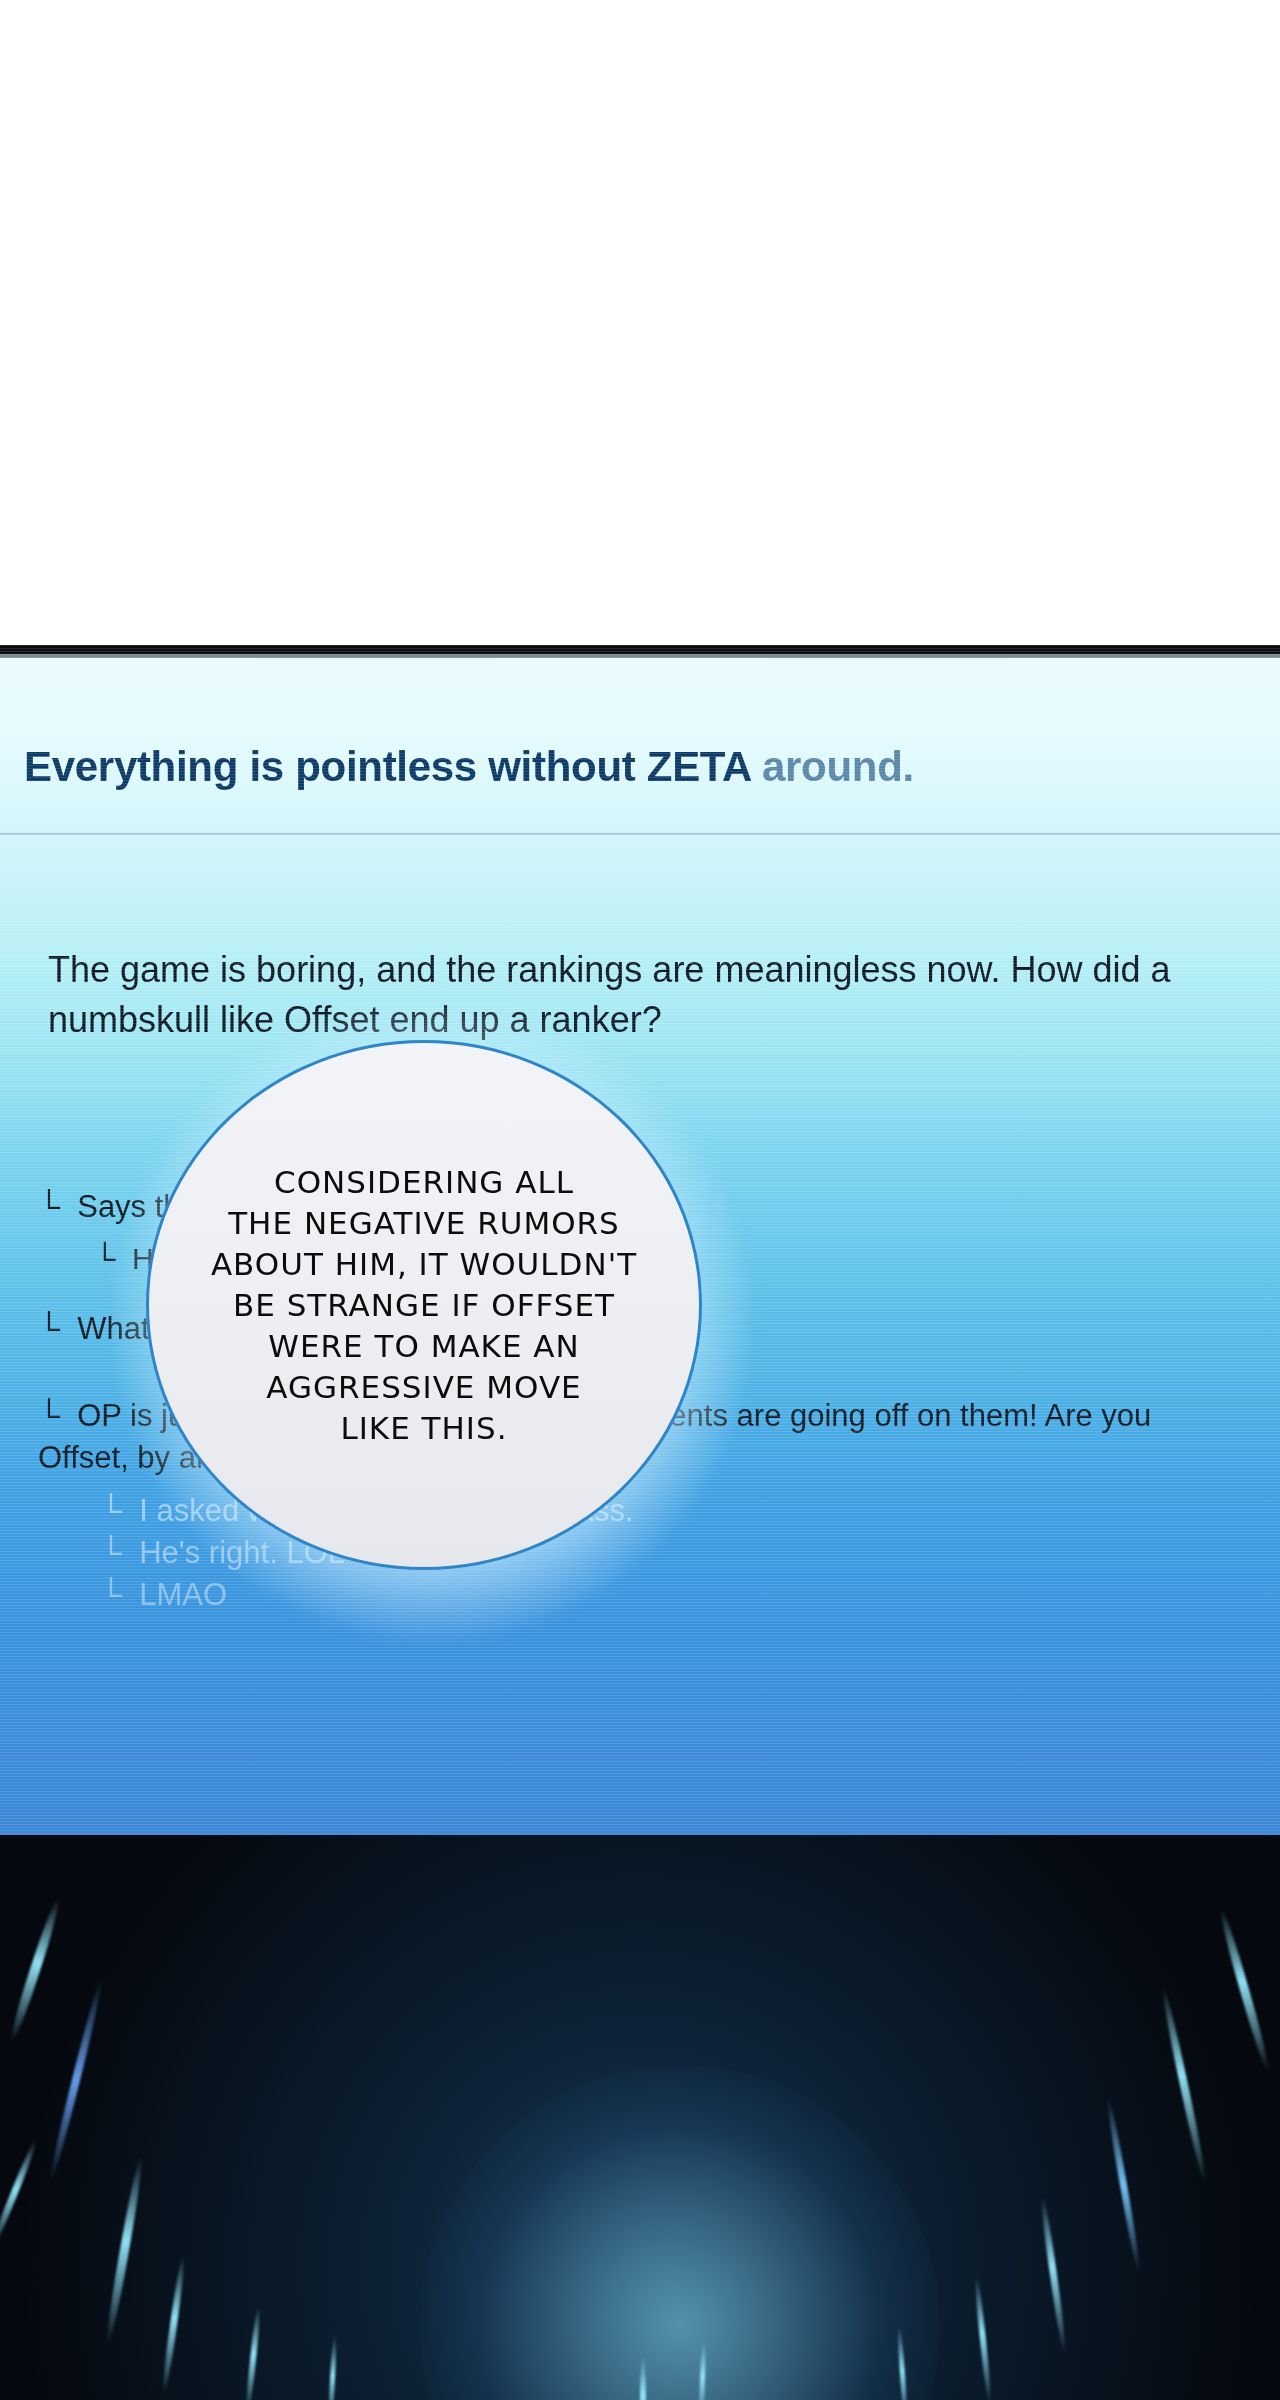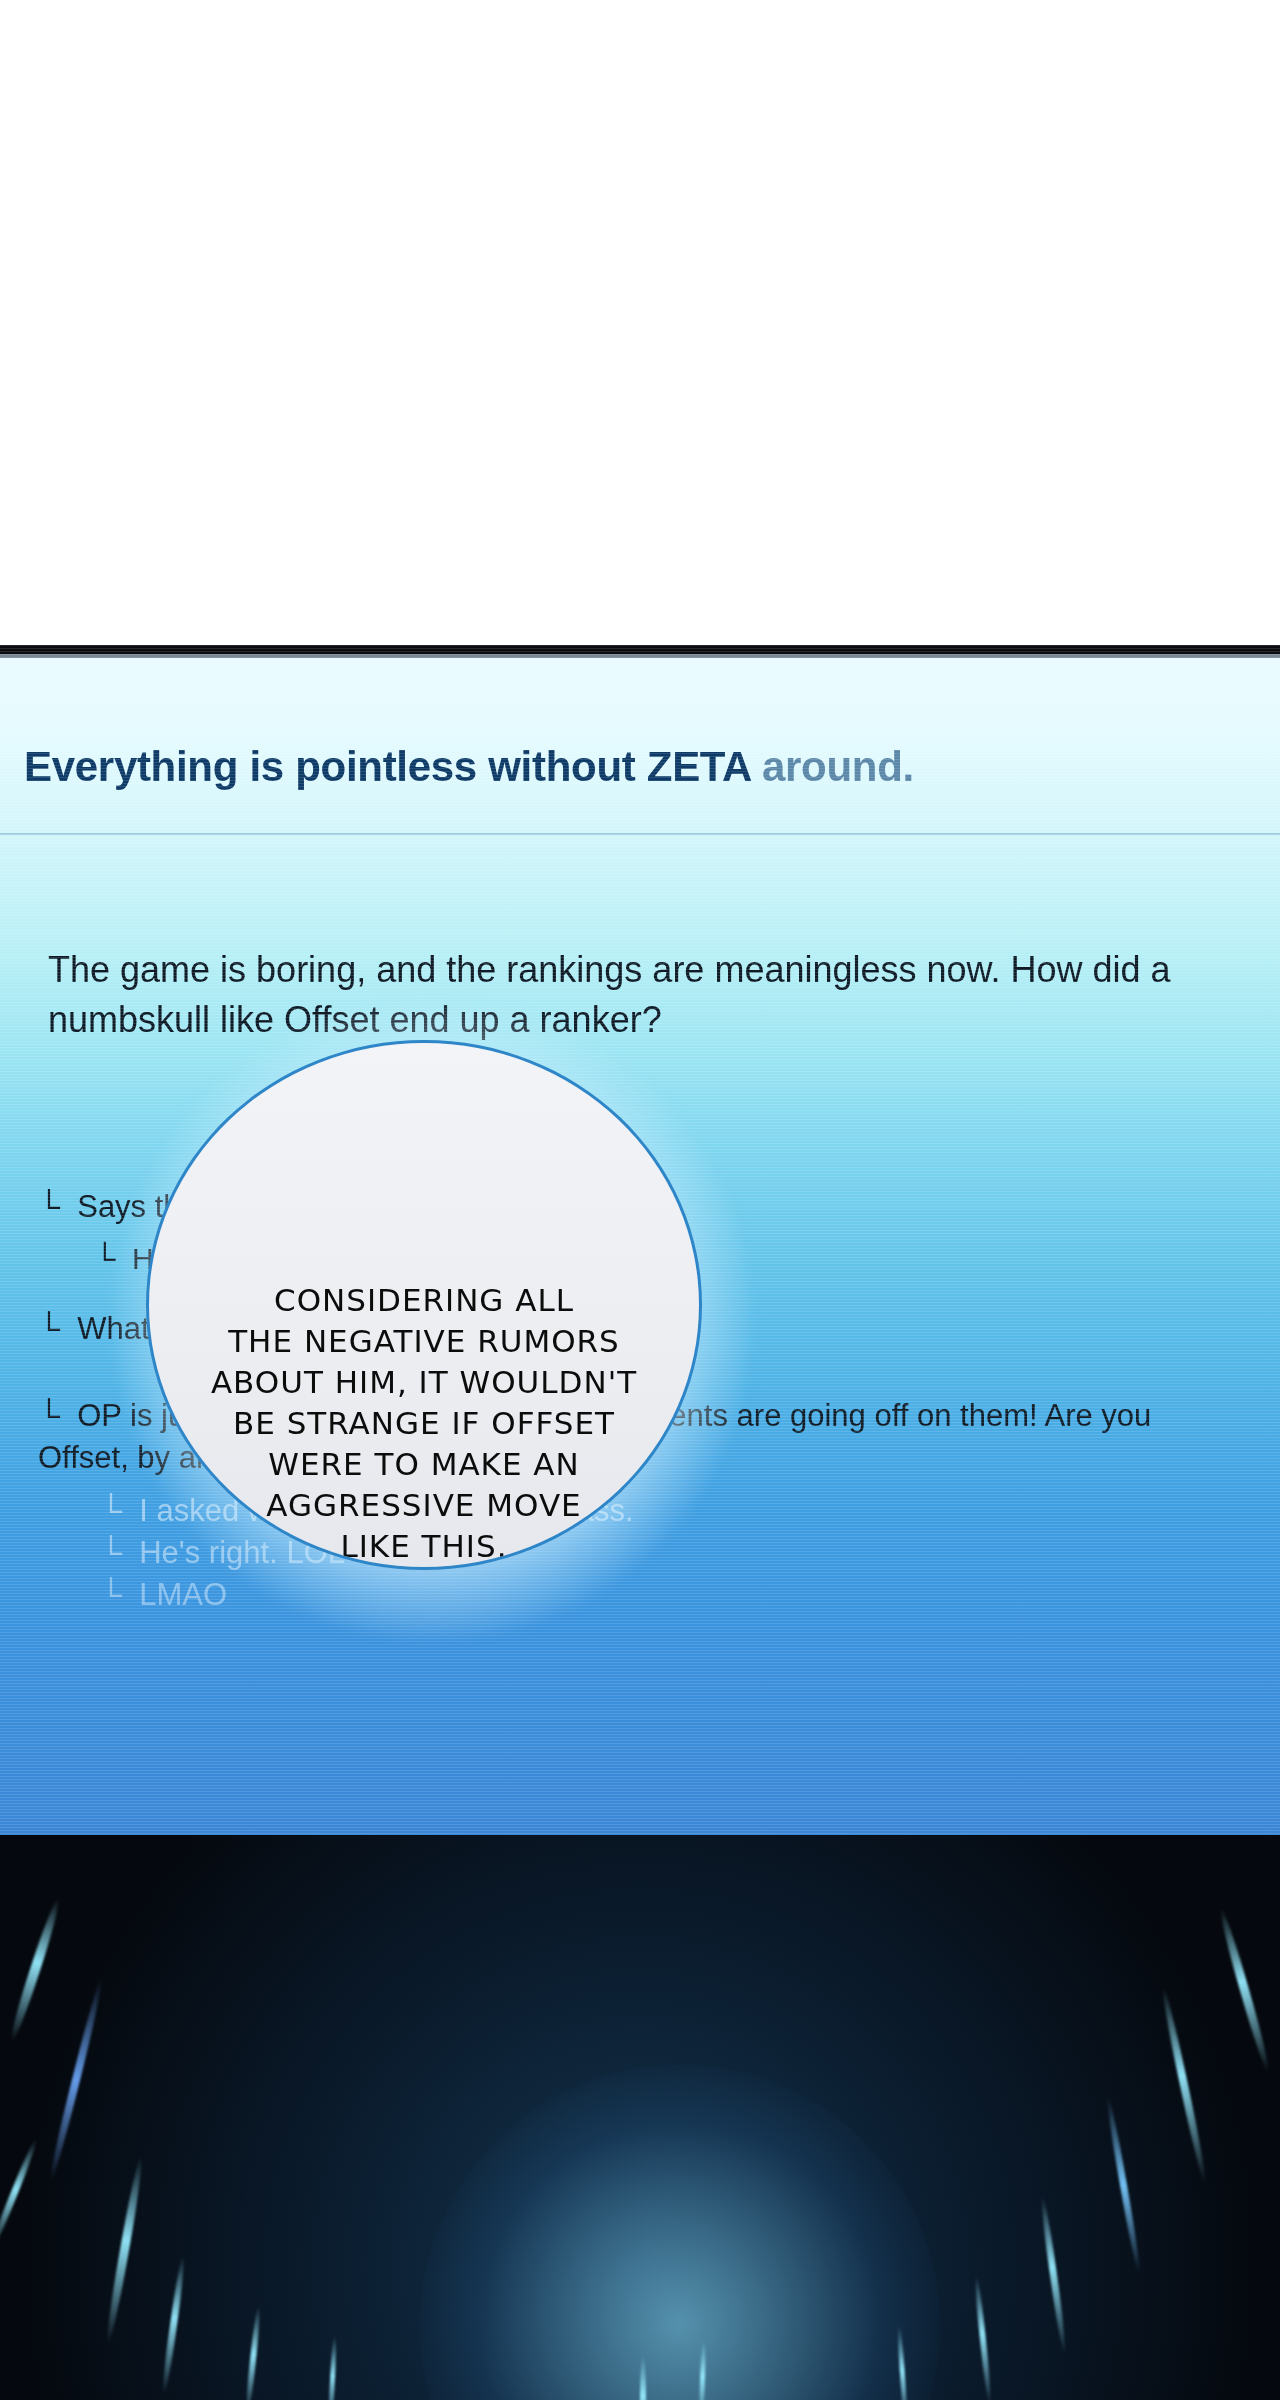--- a/index.html
+++ b/index.html
@@ -105,21 +105,21 @@
     position:absolute; left:112px; top:1000px; width:640px; height:640px;
     border-radius:50%;
     background:radial-gradient(circle, rgba(255,255,255,.95) 38%, rgba(210,240,255,.55) 55%, rgba(180,225,255,0) 72%);
     filter:blur(6px);
   }
   .bubble {
     position:absolute; left:146px; top:1040px; width:556px; height:530px;
     border-radius:50% / 50%;
     border:3px solid #2e86c8;
     background:linear-gradient(180deg,#f2f4f7 0%, #eceef2 55%, #e6e8ed 100%);
-    display:flex; align-items:flex-end; justify-content:center;
+    display:flex; align-items:center; justify-content:center;
     overflow:hidden;
   }
   .bubble-text {
     text-align:center;
     font-family:"DejaVu Sans", sans-serif;
     font-size:31px; line-height:41px; letter-spacing:1px;
     color:#0c0c0c; font-weight:500;
     padding:0 34px;
   }
 </style>

